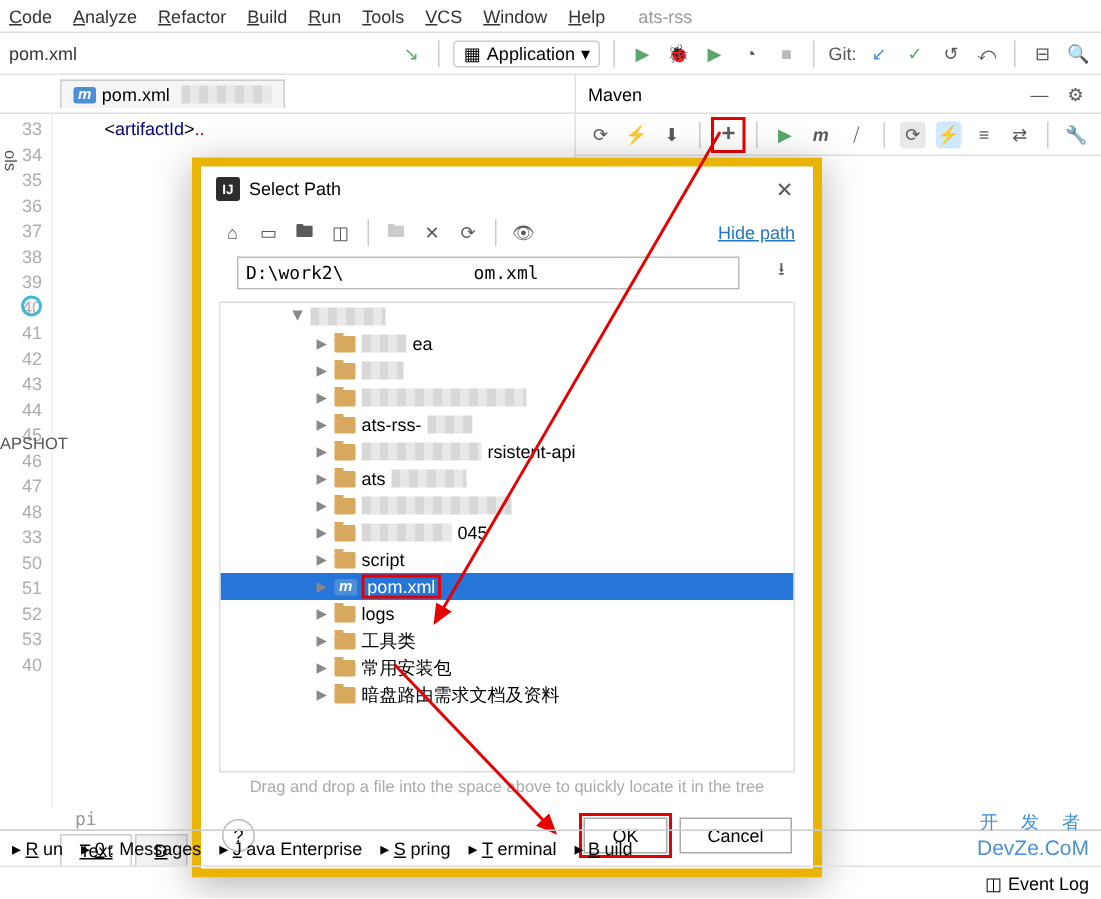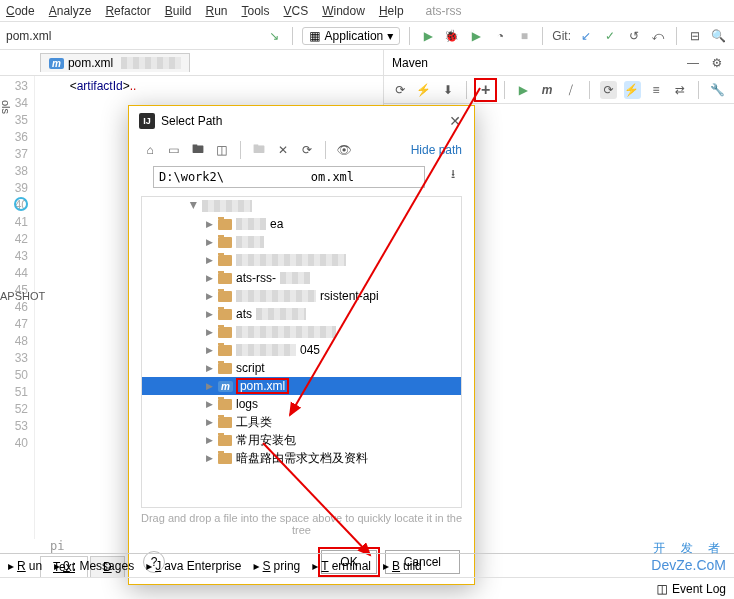--- a/index.html
+++ b/index.html
@@ -36,27 +36,27 @@
     .btab.active { background: #fff; }
     
     .maven-panel { width: 350px; display: flex; flex-direction: column; }
     .maven-title { height: 26px; display: flex; align-items: center; padding: 0 8px; border-bottom: 1px solid #e0e0e0; justify-content: space-between; }
     .maven-tb { height: 28px; display: flex; align-items: center; gap: 7px; padding: 0 8px; border-bottom: 1px solid #e0e0e0; position: relative; }
     .add-highlight { outline: 2px solid #e60000; outline-offset: 1px; }
     .maven-tree { flex: 1; padding: 6px; position: relative; }
     .folder-icon { width: 14px; height: 11px; background: #d9a85f; border-radius: 1px; position: relative; }
     .folder-icon::before { content:''; position:absolute; top:-2px; left:0; width:6px; height:2px; background:#d9a85f; }
     
-    .dialog { position: absolute; left: 128px; top: 105px; width: 347px; height: 480px; background: #fff; border: 1px solid #eab308; box-shadow: 0 5px 25px rgba(0,0,0,0.3); display: flex; flex-direction: column; }
+    .dialog { position: absolute; left: 128px; top: 105px; width: 420px; height: 480px; background: #fff; border: 6px solid #eab308; box-shadow: 0 5px 25px rgba(0,0,0,0.3); display: flex; flex-direction: column; }
     .dlg-title { height: 30px; display: flex; align-items: center; padding: 0 10px; justify-content: space-between; }
     .dlg-title-left { display: flex; align-items: center; gap: 6px; }
     .ij-icon { width: 16px; height: 16px; background: #2d2d2d; color: #fff; font-size: 9px; display: flex; align-items: center; justify-content: center; border-radius: 2px; font-weight: bold; }
     .dlg-tb { height: 28px; display: flex; align-items: center; gap: 6px; padding: 0 12px; }
     .dlg-tb .spacer { flex: 1; }
-    .hide-path { color: #2675bf; cursor: pointer; }
+    .hide-path { color: #2675bf; cursor: pointer; text-decoration: underline; }
     .path-row { margin: 2px 12px 8px 24px; display: flex; gap: 19px; }
     .path-input { flex: 1; border: 1px solid #bbb; padding: 3px 5px; font-family: Consolas, monospace; }
     .dlg-tree { flex: 1; margin: 0 12px; border: 1px solid #ddd; overflow: hidden; position: relative; }
     .tree-row { display: flex; align-items: center; gap: 4px; padding: 1px 0; height: 18px; }
     .tree-row.selected { background: #2675d9; color: #fff; }
     .tri { width: 8px; color: #888; font-size: 9px; }
     .tri.open { transform: rotate(90deg); display: inline-block; }
     .sel-highlight { outline: 2px solid #e60000; outline-offset: -1px; padding: 0 3px; }
     .drag-hint { text-align: center; color: #aaa; font-size: 11px; padding: 4px; }
     .dlg-btns { display: flex; justify-content: flex-end; align-items: center; gap: 8px; padding: 10px 14px; }

